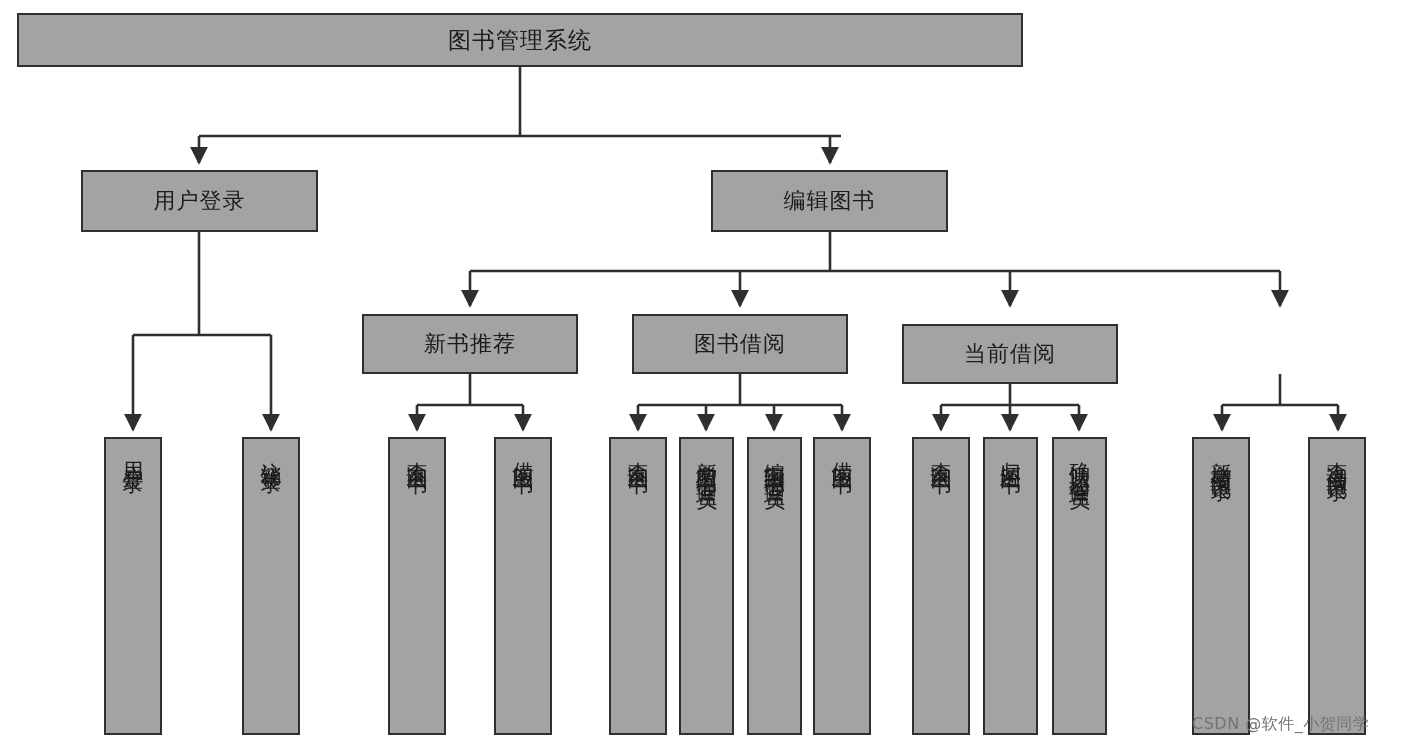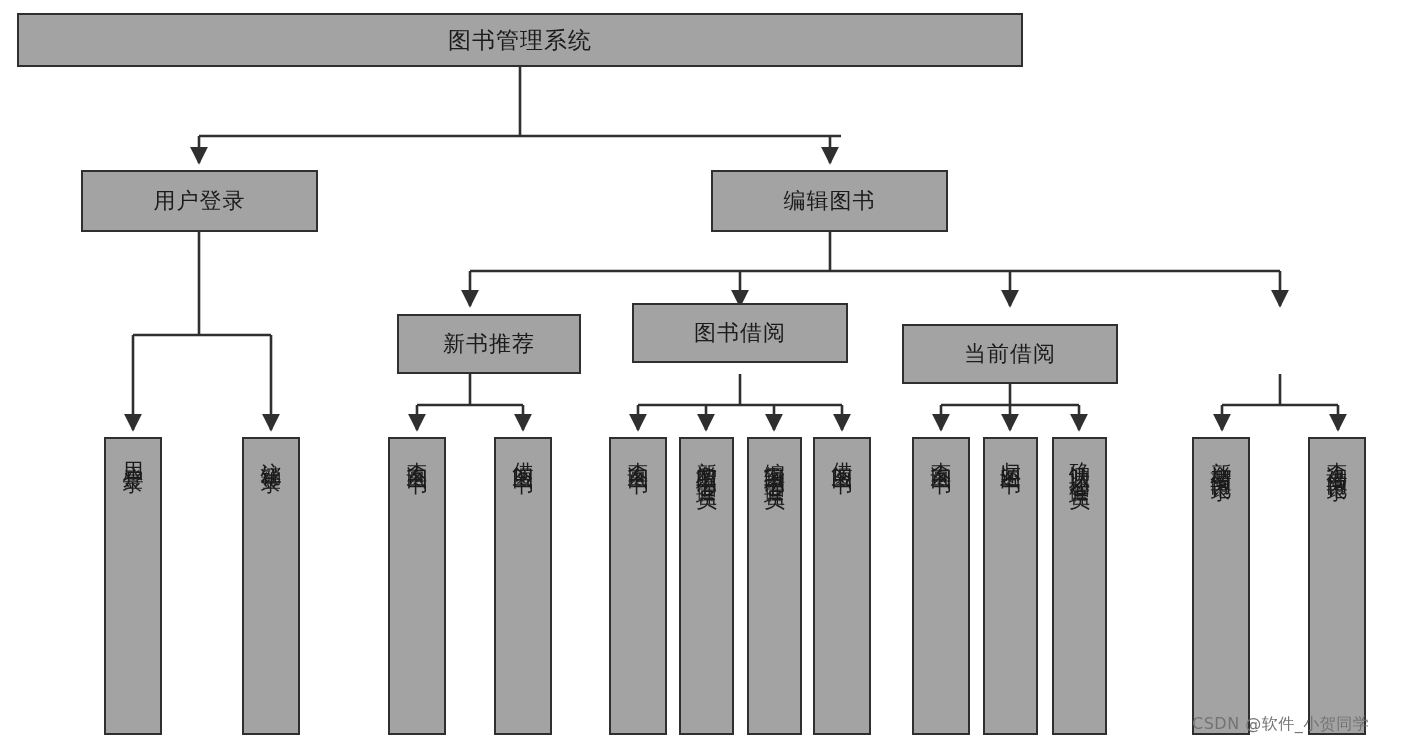--- a/index.html
+++ b/index.html
@@ -130,25 +130,25 @@
   </div>
 
   <div class="node lvl2" style="left:81px;top:170px;width:237px;height:62px;">
     <span class="lbl">用户登录</span>
   </div>
 
   <div class="node lvl2" style="left:711px;top:170px;width:237px;height:62px;">
     <span class="lbl">编辑图书</span>
   </div>
 
-  <div class="node lvl3" style="left:362px;top:314px;width:184px;height:60px;margin-left:35px;">
+  <div class="node lvl3" style="left:362px;top:314px;width:216px;height:60px;">
     <span class="lbl">新书推荐</span>
   </div>
 
-  <div class="node lvl3" style="left:632px;top:303px;width:216px;height:60px;">
+  <div class="node lvl3" style="left:632px;top:314px;width:216px;height:60px;">
     <span class="lbl">图书借阅</span>
   </div>
 
   <div class="node lvl3" style="left:902px;top:324px;width:216px;height:60px;">
     <span class="lbl">当前借阅</span>
   </div>
 
 
   <div class="node leaf" style="left:104px;top:437px;width:58px;height:298px;">
     <span class="lbl">用户登录</span>

